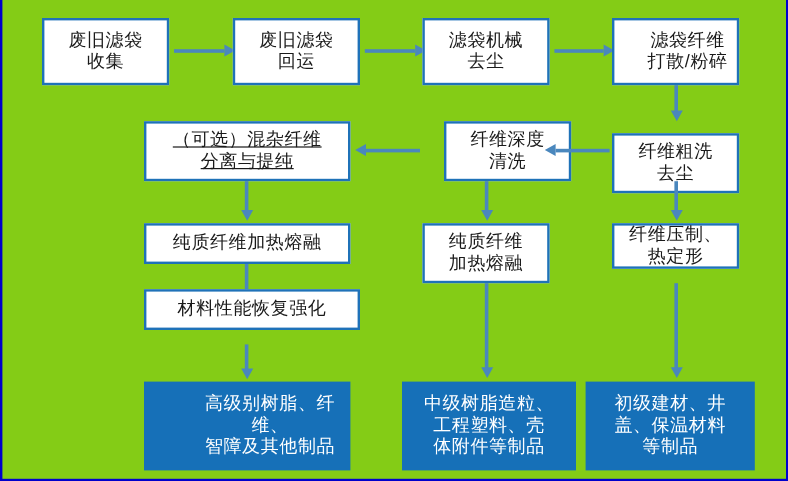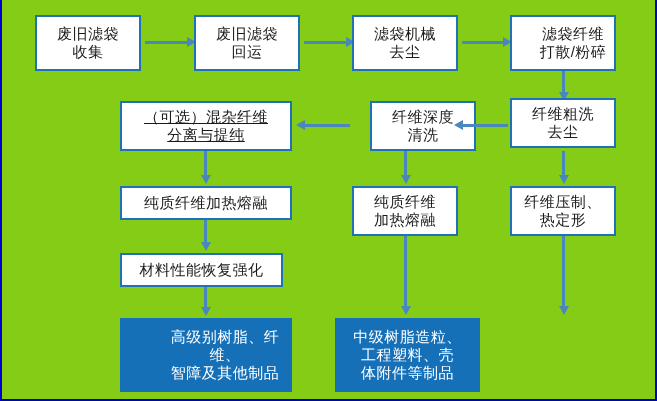--- a/index.html
+++ b/index.html
@@ -110,21 +110,21 @@
   <div class="arrowhead left" style="left:294px;top:120px;"></div>
 
   <div class="node outline" style="left:350px;top:101px;width:106px;height:50px;margin-left:18px;">
     <span class="txt">纤维深度
 清洗</span>
   </div>
 
   <div class="conn h" style="left:461px;top:124px;width:45px;"></div>
   <div class="arrowhead left" style="left:452px;top:120px;"></div>
 
-  <div class="node outline" style="left:508px;top:98px;width:106px;height:50px;">
+  <div class="node outline" style="left:508px;top:111px;width:106px;height:50px;">
     <span class="txt">纤维粗洗
 去尘</span>
   </div>
 
   <div class="conn v" style="left:202px;top:151px;height:26px;"></div>
   <div class="arrowhead down" style="left:199px;top:175px;"></div>
 
   <div class="conn v" style="left:402px;top:151px;height:26px;"></div>
   <div class="arrowhead down" style="left:399px;top:175px;"></div>
 
@@ -133,46 +133,51 @@
 
   <div class="node outline" style="left:350px;top:186px;width:106px;height:50px;">
     <span class="txt">纯质纤维
 加热熔融</span>
   </div>
 
   <div class="node outline" style="left:118px;top:186px;width:172px;height:34px;">
     <span class="txt">纯质纤维加热熔融</span>
   </div>
 
-  <div class="node outline" style="left:508px;top:186px;width:106px;height:50px;">
+  <div class="node outline" style="left:508px;top:186px;width:106px;height:38px;">
     <span class="txt">纤维压制、
 热定形</span>
   </div>
 
   <div class="conn v" style="left:202px;top:220px;height:24px;"></div>
   <div class="arrowhead down" style="left:199px;top:242px;"></div>
 
   <div class="conn v" style="left:402px;top:236px;height:72px;"></div>
   <div class="arrowhead down" style="left:399px;top:306px;"></div>
 
   <div class="conn v" style="left:560px;top:236px;height:72px;"></div>
   <div class="arrowhead down" style="left:557px;top:306px;"></div>
 
-  <div class="node outline" style="left:118px;top:253px;width:163px;height:34px;">
+  <div class="node outline" style="left:118px;top:241px;width:180px;height:34px;">
     <span class="txt">材料性能恢复强化</span>
   </div>
 
   <div class="conn v" style="left:202px;top:287px;height:22px;"></div>
   <div class="arrowhead down" style="left:199px;top:307px;"></div>
 
   <div class="node filled" style="left:118px;top:318px;width:172px;height:74px;padding-left:38px;">
     <span class="txt">高级别树脂、纤维、
 智障及其他制品</span>
   </div>
 
   <div class="node filled" style="left:333px;top:318px;width:145px;height:74px;">
     <span class="txt">中级树脂造粒、
 工程塑料、壳
 体附件等制品</span>
   </div>
 
+  <div class="node filled" style="left:486px;top:318px;width:141px;height:74px;">
+    <span class="txt">初级建材、井
+盖、保温材料
+等制品</span>
+  </div>
 
 </div>
 
 </body></html>

